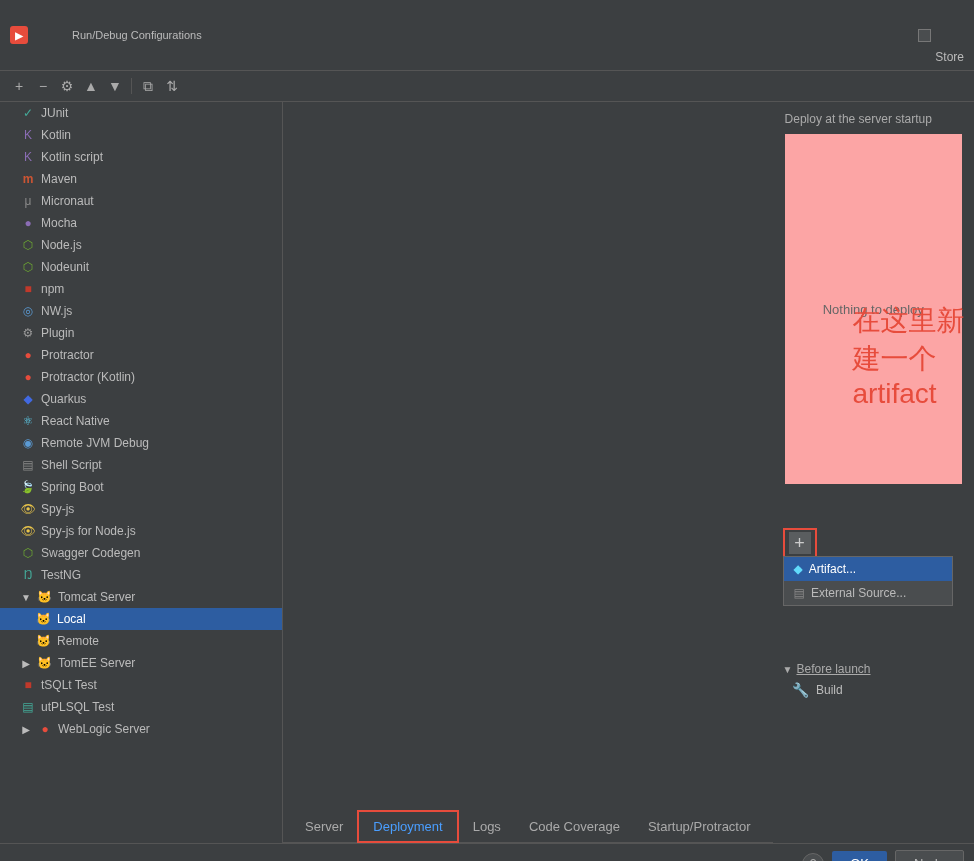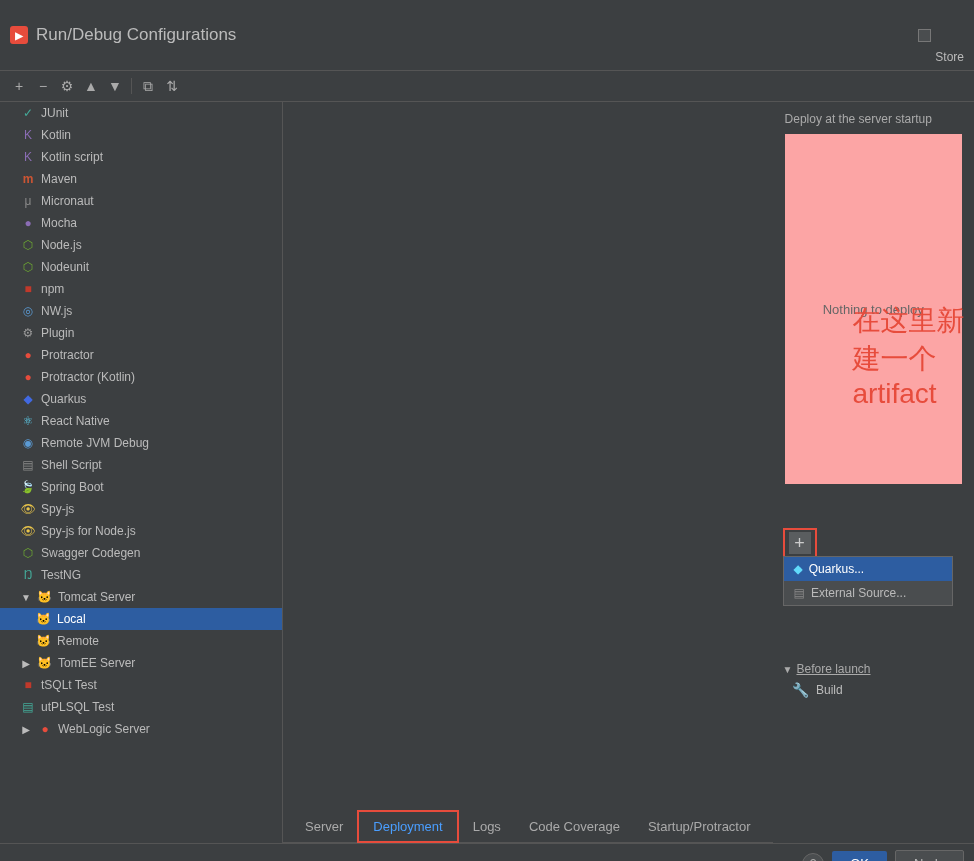--- a/index.html
+++ b/index.html
@@ -23,22 +23,23 @@
       gap: 8px;
     }
     .title-bar-icon {
       width: 18px; height: 18px;
       background: #e74c3c;
       border-radius: 3px;
       display: flex; align-items: center; justify-content: center;
       font-size: 10px; color: white; font-weight: bold;
     }
     .title-bar-text {
-      font-size: 17px;
+      font-size: 11px;
       color: #bbbbbb;
+      margin-left: 36px;
     }
     .title-bar-right {
       margin-left: auto;
       display: flex; align-items: center; gap: 4px;
     }
     .store-checkbox {
       width: 13px; height: 13px;
       border: 1px solid #777;
       background: #4a4d4f;
     }
@@ -492,21 +493,21 @@
 
       <div class="annotation-text">在这里新建一个artifact</div>
 
       <div style="position:absolute; top:426px; left:10px;">
         <div style="display:flex; align-items:center; gap:4px; border:2px solid #e74c3c; padding:2px 4px; background:#3c3f41;">
           <div class="add-btn" style="background:#5a5d5f; border:none; color:#ccc; font-size:18px; cursor:pointer;">+</div>
 
           <div style="position:absolute; top:28px; left:0; background:#4a4d4f; border:1px solid #666; min-width:170px; z-index:100;">
             <div class="dropdown-item highlighted">
               <span style="color:#61dafb;">◆</span>
-              <span>Quarkus...</span>
+              <span>Artifact...</span>
             </div>
             <div class="dropdown-item">
               <span style="color:#888;">▤</span>
               <span>External Source...</span>
             </div>
           </div>
         </div>
       </div>
 
       <div class="before-launch" style="position:absolute; top:540px; left:10px; width:600px;">

